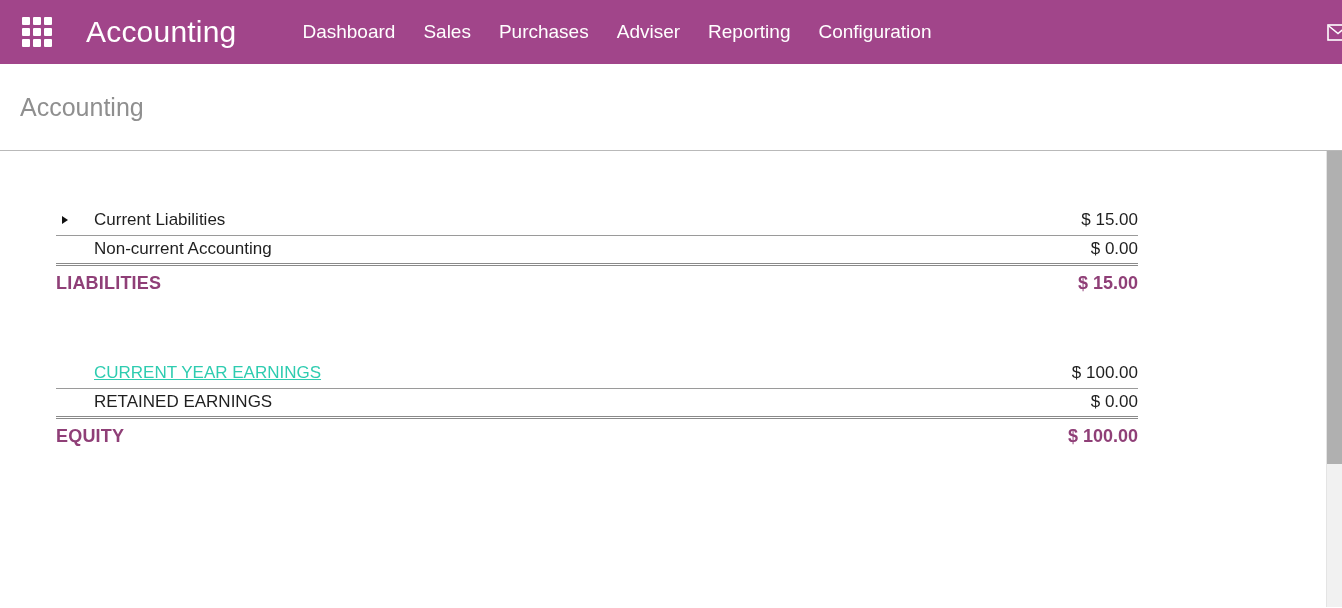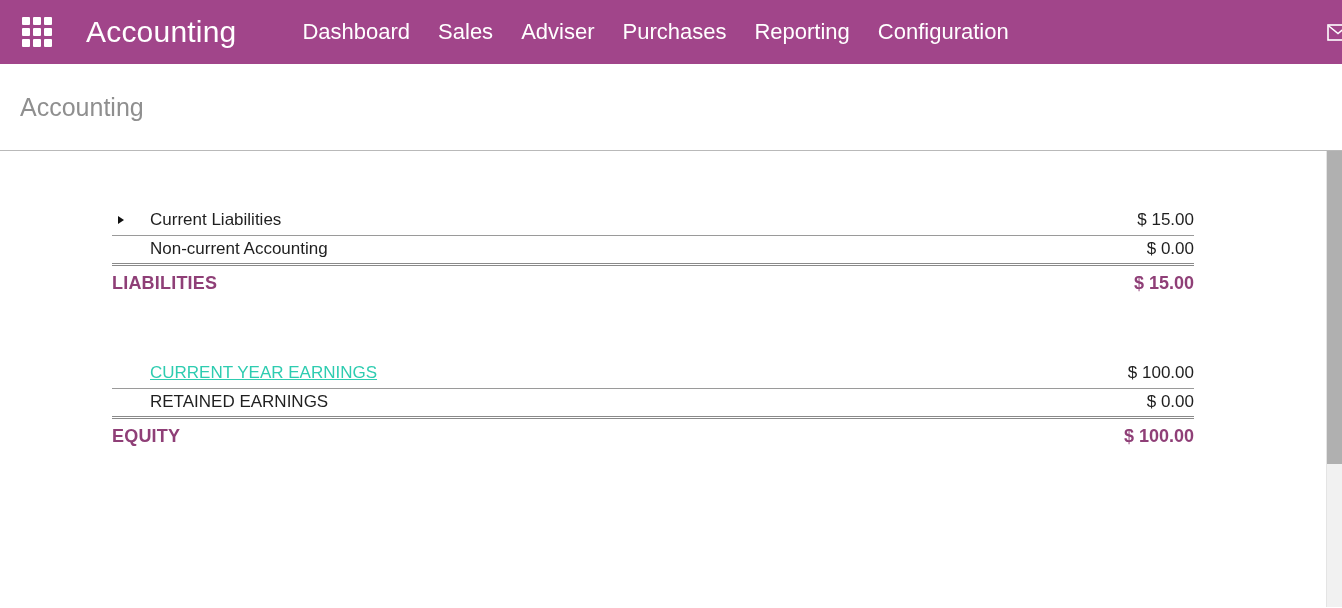--- a/index.html
+++ b/index.html
@@ -56,21 +56,21 @@
   }
 
   .nav-items {
     display: flex;
     align-items: center;
     margin-left: 52px;
     height: 64px;
   }
   .nav-item {
     color: #ffffff;
-    font-size: 22px;
+    font-size: 19px;
     padding: 0 14px;
     line-height: 64px;
     white-space: nowrap;
     cursor: pointer;
   }
 
   .nav-right {
     position: absolute;
     right: 0px;
     top: 0;
@@ -107,21 +107,21 @@
   
   .content-wrap {
     position: relative;
     height: 456px;
     background: #ffffff;
     overflow: hidden;
   }
 
   .report {
     width: 1206px;
-    padding-left: 112px;
+    padding-left: 56px;
     padding-top: 55px;
   }
 
   table.fin {
     width: 1082px;
     border-collapse: collapse;
     table-layout: fixed;
   }
   table.fin td {
     padding: 0;
@@ -215,22 +215,22 @@
         <i></i>
         <i></i>
     </div>
   </div>
 
   <div class="brand">Accounting</div>
 
   <div class="nav-items">
     <div class="nav-item">Dashboard</div>
     <div class="nav-item">Sales</div>
+    <div class="nav-item">Purchases</div>
     <div class="nav-item">Adviser</div>
-    <div class="nav-item">Purchases</div>
     <div class="nav-item">Reporting</div>
     <div class="nav-item">Configuration</div>
   </div>
 
   <div class="nav-right">
     <div class="mail-icon">
       <svg width="22" height="17" viewBox="0 0 22 17" aria-hidden="true">
         <rect x="1" y="1" width="20" height="15" fill="none" stroke="#ffffff" stroke-width="1.6"></rect>
         <polyline points="1.8,2 11,9.5 20.2,2" fill="none" stroke="#ffffff" stroke-width="1.6"></polyline>
       </svg>

